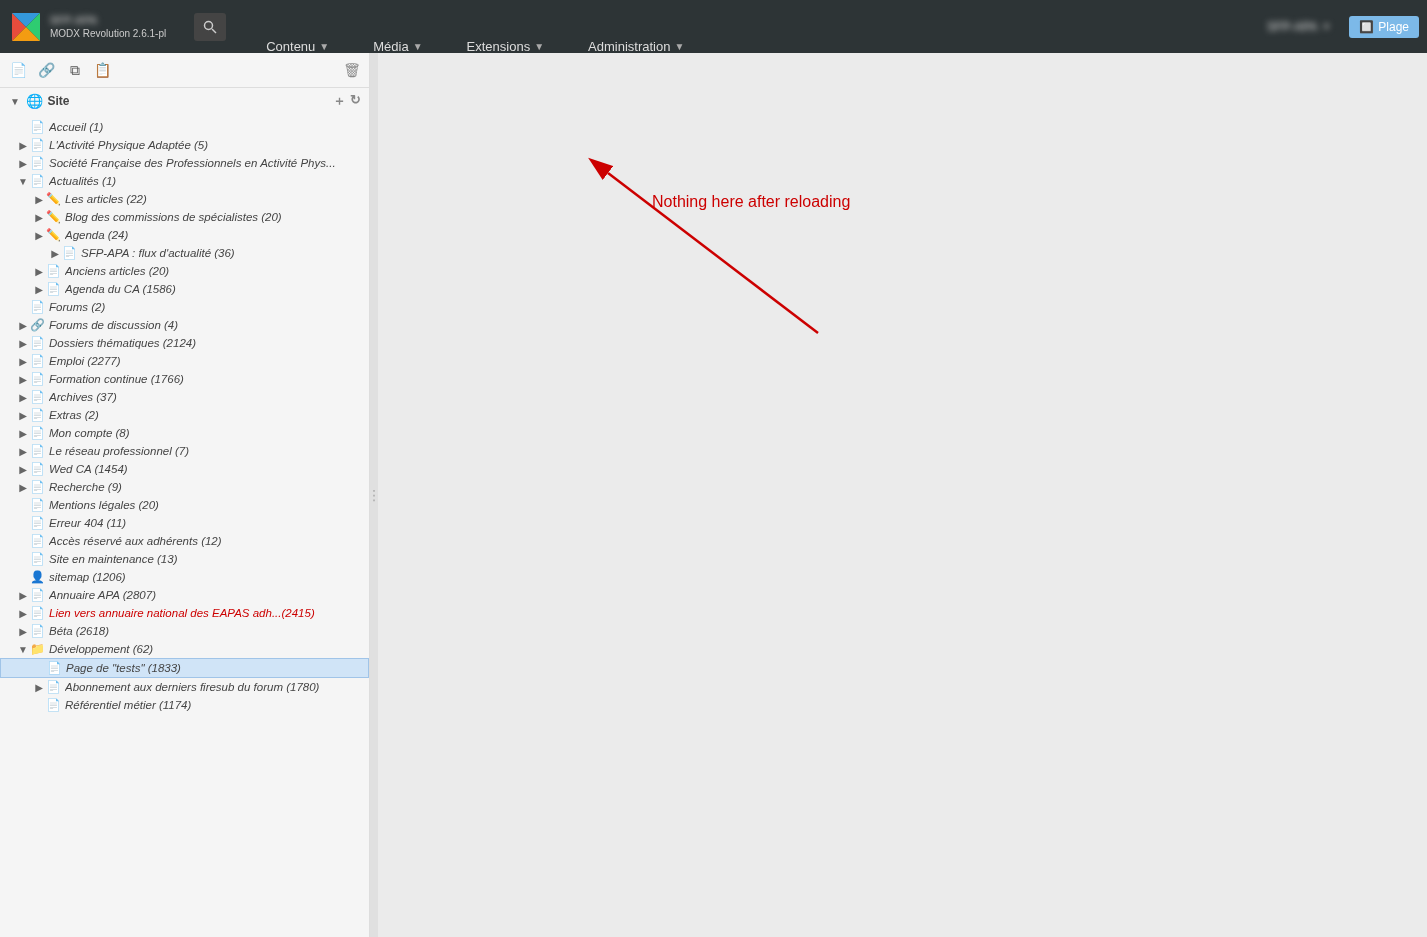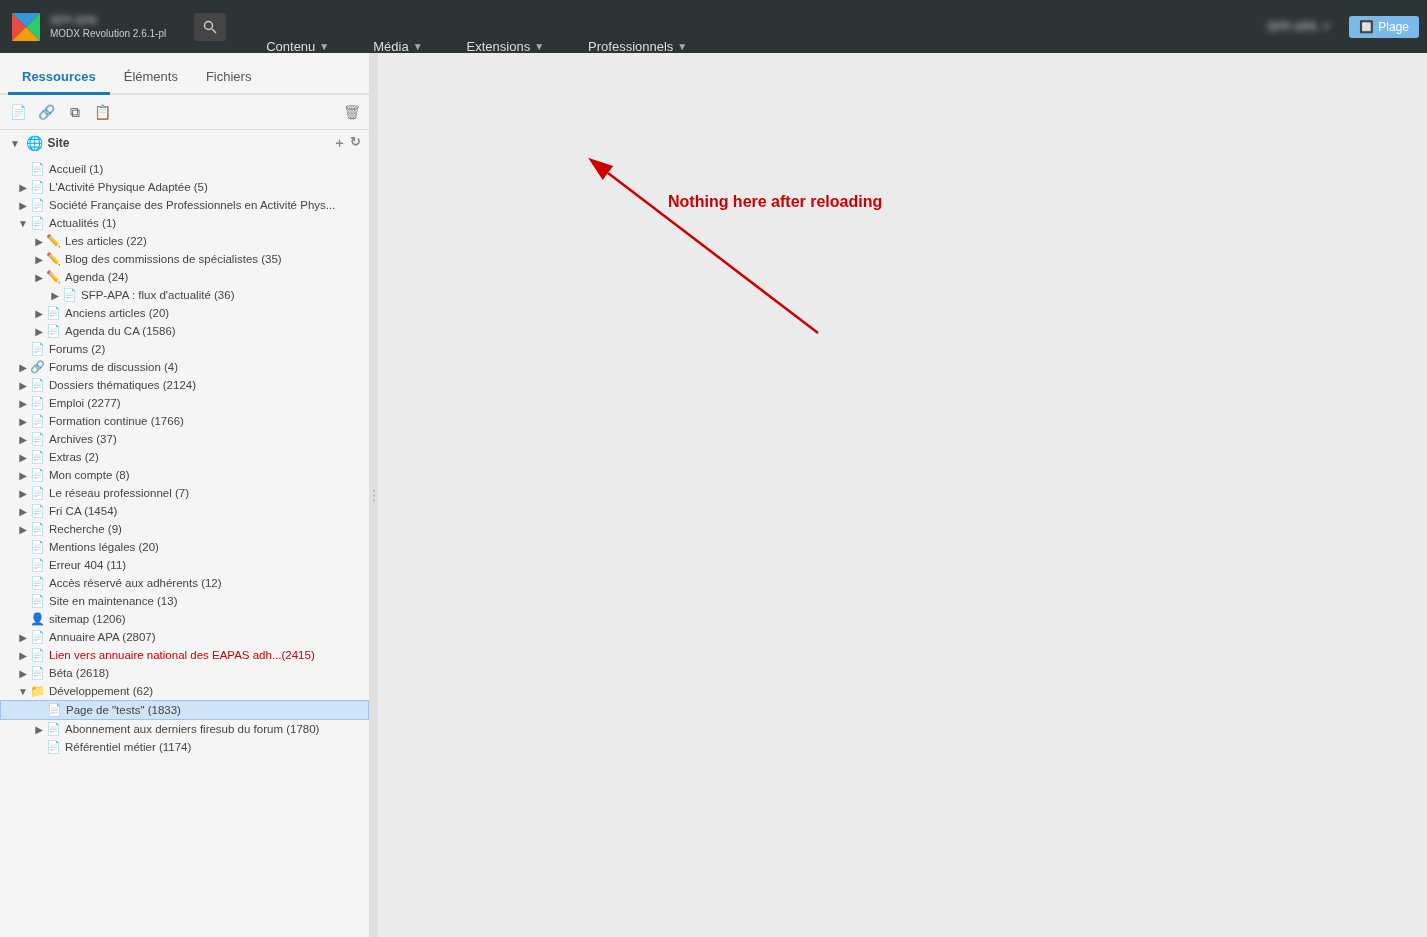--- a/index.html
+++ b/index.html
@@ -225,20 +225,21 @@
       justify-content: center;
       width: 16px;
       flex-shrink: 0;
       font-size: 12px;
       color: #7a8fa6;
       margin-right: 3px;
     }
     .tree-label {
       overflow: hidden;
       text-overflow: ellipsis;
+      font-style: italic;
     }
 
     
     .sidebar-resizer {
       width: 8px;
       background: #e0e0e0;
       cursor: col-resize;
       display: flex;
       align-items: center;
       justify-content: center;
@@ -255,24 +256,24 @@
       background: #ebebeb;
       position: relative;
       display: flex;
       align-items: flex-start;
       justify-content: flex-start;
     }
 
     .annotation-text {
       position: absolute;
       top: 140px;
-      left: 290px;
+      left: 274px;
       color: #cc0000;
       font-size: 16px;
-      font-weight: bold;
+      font-weight: normal;
     }
 
     .arrow-svg {
       position: absolute;
       top: 100px;
       left: 200px;
       width: 250px;
       height: 200px;
       pointer-events: none;
     }
@@ -314,45 +315,40 @@
   </div>
   <div class="nav-item">
     <span>Média</span>
     <span class="nav-arrow">▼</span>
   </div>
   <div class="nav-item">
     <span>Extensions</span>
     <span class="nav-arrow">▼</span>
   </div>
   <div class="nav-item">
-    <span>Professionnels</span>
+    <span>Administration</span>
     <span class="nav-arrow">▼</span>
   </div>
 
   <div class="nav-user">
     <div class="nav-user-item">
       <span>SFP-APA</span>
       <span class="nav-arrow">▼</span>
     </div>
     <div class="nav-page-btn">
       <span style="font-size:12px;">🔲</span>
       <span>Plage</span>
     </div>
   </div>
 </div>
 
 <div class="main-layout">
 
   <div class="sidebar">
 
-    <div class="sidebar-tabs">
-      <div class="sidebar-tab active">Ressources</div>
-      <div class="sidebar-tab">Éléments</div>
-      <div class="sidebar-tab">Fichiers</div>
-    </div>
 
     <div class="sidebar-toolbar">
       <div class="toolbar-icon">📄</div>
       <div class="toolbar-icon">🔗</div>
       <div class="toolbar-icon">⧉</div>
       <div class="toolbar-icon">📋</div>
       <div class="toolbar-spacer"></div>
       <div class="toolbar-trash">🗑</div>
     </div>
 
@@ -396,21 +392,21 @@
           <span class="tree-indent"></span>
           <span class="tree-toggle">▶</span>
           <span class="tree-page-icon">✏️</span>
           <span class="tree-label">Les articles (22)</span>
         </div>
         <div class="tree-item">
           <span class="tree-indent"></span>
           <span class="tree-indent"></span>
           <span class="tree-toggle">▶</span>
           <span class="tree-page-icon">✏️</span>
-          <span class="tree-label">Blog des commissions de spécialistes (35)</span>
+          <span class="tree-label">Blog des commissions de spécialistes (20)</span>
         </div>
         <div class="tree-item">
           <span class="tree-indent"></span>
           <span class="tree-indent"></span>
           <span class="tree-toggle">▶</span>
           <span class="tree-page-icon">✏️</span>
           <span class="tree-label">Agenda (24)</span>
         </div>
         <div class="tree-item">
           <span class="tree-indent"></span>
@@ -485,21 +481,21 @@
         <div class="tree-item">
           <span class="tree-indent"></span>
           <span class="tree-toggle">▶</span>
           <span class="tree-page-icon">📄</span>
           <span class="tree-label">Le réseau professionnel (7)</span>
         </div>
         <div class="tree-item">
           <span class="tree-indent"></span>
           <span class="tree-toggle">▶</span>
           <span class="tree-page-icon">📄</span>
-          <span class="tree-label">Fri CA (1454)</span>
+          <span class="tree-label">Wed CA (1454)</span>
         </div>
         <div class="tree-item">
           <span class="tree-indent"></span>
           <span class="tree-toggle">▶</span>
           <span class="tree-page-icon">📄</span>
           <span class="tree-label">Recherche (9)</span>
         </div>
         <div class="tree-item">
           <span class="tree-indent"></span>
           <span class="tree-toggle"></span>

